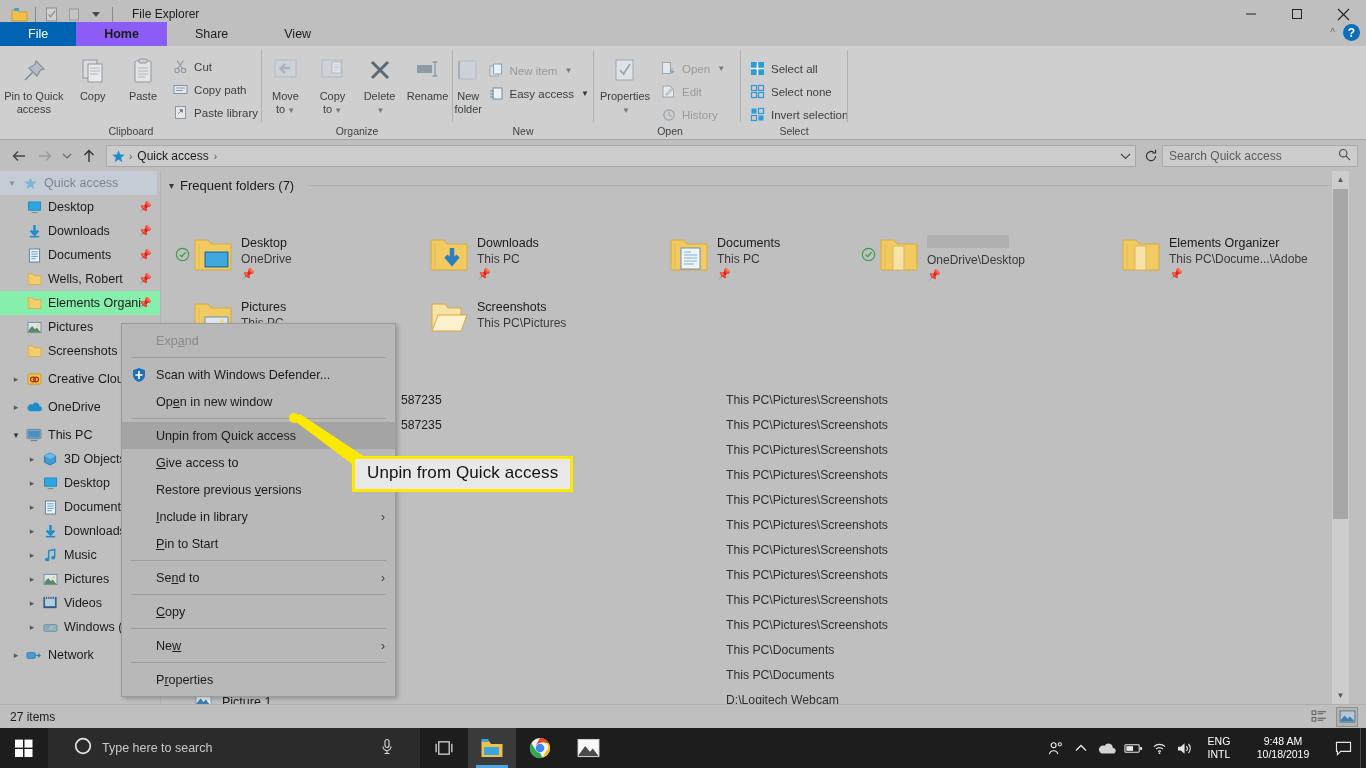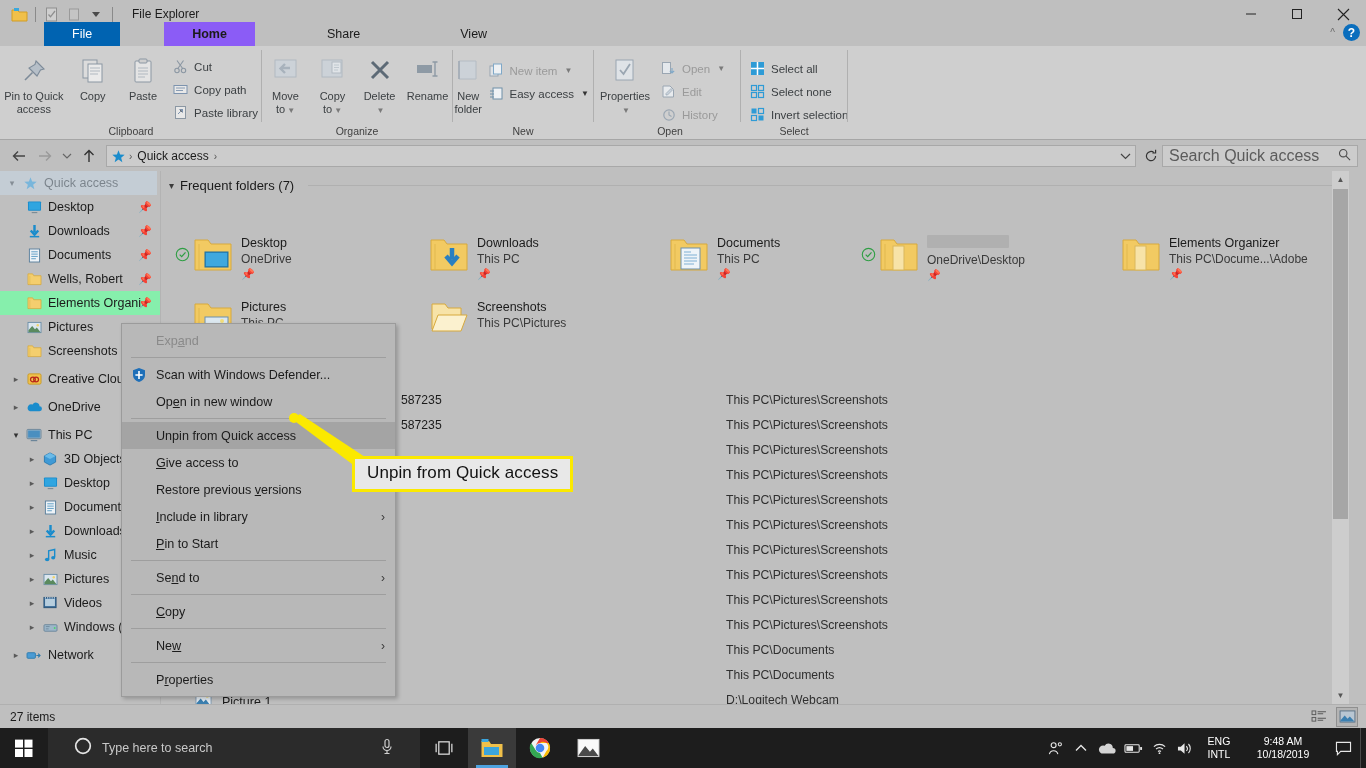--- a/index.html
+++ b/index.html
@@ -35,21 +35,21 @@
   .wc svg { display: block; }
 
   
   .ribbon-tabs {
     position: absolute; top: 22px; left: 0; width: 1366px; height: 24px;
     display: flex; align-items: flex-end;
   }
   .tab {
     height: 24px; padding: 0 28px;
     display: flex; align-items: center; justify-content: center;
-    font-size: 12.5px; color: #1b1b1b; margin-left: 44px;
+    font-size: 12.5px; color: #1b1b1b;
   }
   .tab.file { background: #0063b1; color: #fff; min-width: 56px; }
   .tab.active { background: #8b5cf6; font-weight: bold; }
   .ribbon-help {
     position: absolute; right: 6px; top: 24px; display: flex; align-items: center; gap: 8px;
   }
   .help-circle {
     width: 17px; height: 17px; border-radius: 50%; background: #0a6ebd;
     color: #fff; font-size: 12px; font-weight: bold;
     display: flex; align-items: center; justify-content: center;
@@ -106,21 +106,21 @@
   }
   .crumb { font-size: 12px; color: #1b1b1b; padding: 0 4px; }
   .crumb-sep { font-size: 10px; color: #555; padding: 0 1px; }
   .addr-drop { position: absolute; right: 4px; font-size: 11px; color: #444; }
   .refresh-btn { width: 22px; height: 22px; display: flex; align-items: center; justify-content: center; color: #333; }
   .searchbox {
     width: 196px; height: 22px; margin-right: 8px; background: #cccccc;
     border: 1px solid #a8a8a8; display: flex; align-items: center; padding: 0 6px;
     justify-content: space-between;
   }
-  .searchbox span.ph { font-size: 16px; color: #5b5b5b; }
+  .searchbox span.ph { font-size: 12px; color: #5b5b5b; }
 
   
   .content {
     position: absolute; top: 171px; left: 0; width: 1366px; height: 533px;
     background: #bfbfbf;
   }
   .navpane {
     position: absolute; top: 0; left: 0; width: 160px; height: 533px;
     overflow: hidden;
   }

